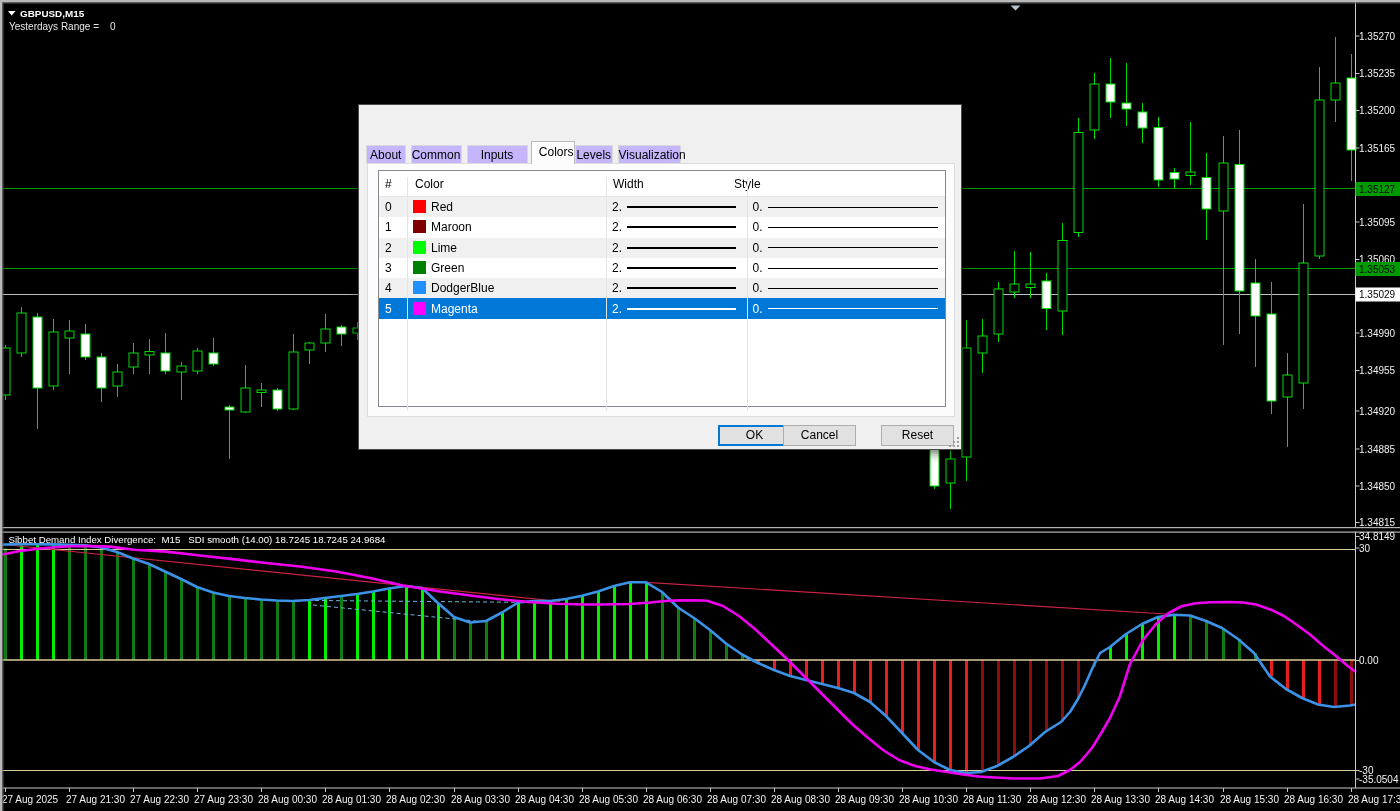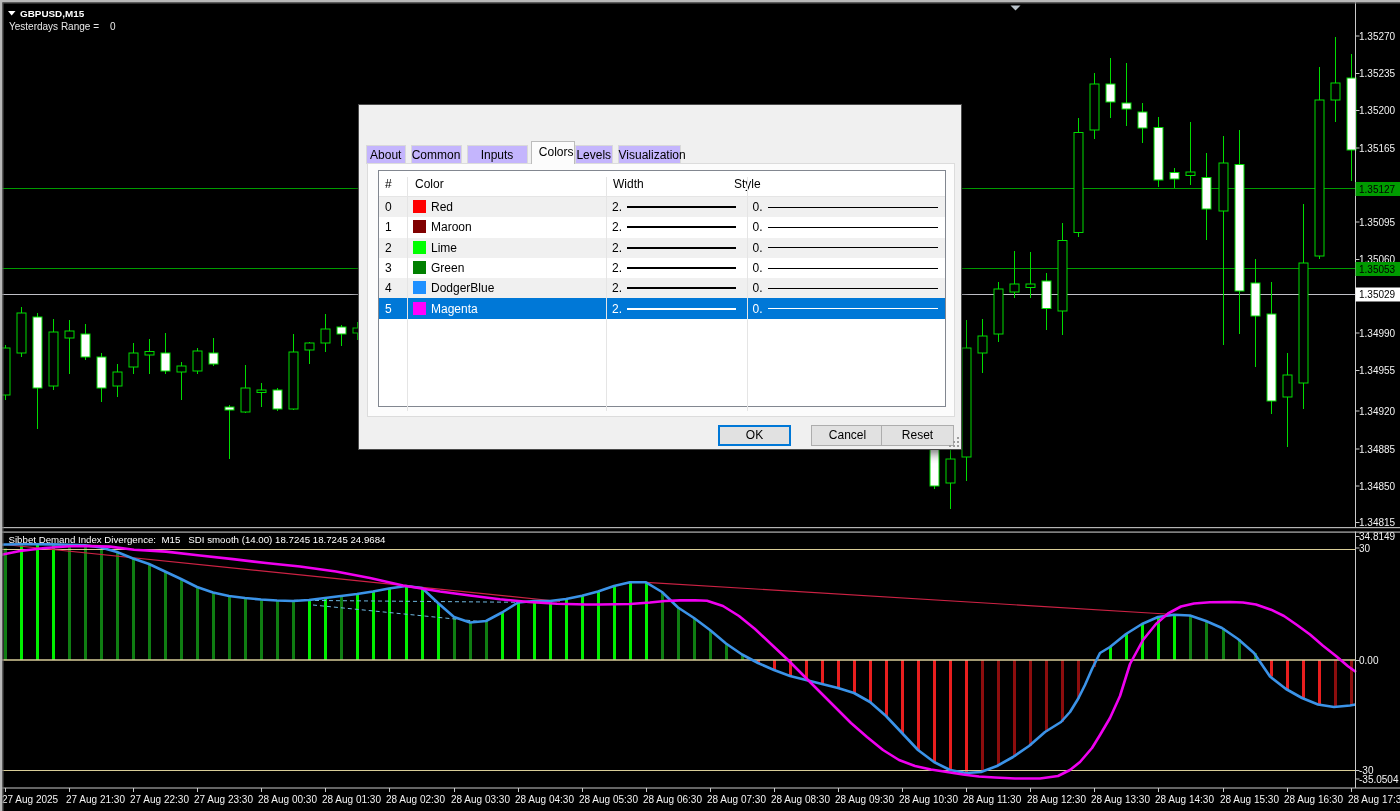--- a/index.html
+++ b/index.html
@@ -28,21 +28,21 @@
 .c0 { width:28px; padding-left:6px; }
 .c1 { width:198px; display:flex; align-items:flex-start; }
 .c2 { width:141.5px; display:flex; align-items:center; padding-left:7px; }
 .c3 { flex:1; display:flex; align-items:center; padding-left:6px; }
 .sw { display:inline-block; width:13px; height:13px; margin:0 5px 0 6px; }
 .wline { display:inline-block; height:2px; width:109px; margin-left:5px; }
 .sline { display:inline-block; height:1px; width:170px; margin-left:5px; }
 .btn { position:absolute; top:320px; width:73px; height:20.5px; background:#e1e1e1;
   border:1px solid #adadad; font-size:12px; text-align:center; line-height:18px; color:#000; }
 #ok { left:359px; border:2px solid #0078d7; line-height:16px; }
-#cancel { left:452px; }
+#cancel { left:424px; }
 #reset { left:522px; }
 #grip { position:absolute; right:2px; bottom:2px; width:10px; height:10px; }
 #grip i { position:absolute; width:2px; height:2px; background:#9d9d9d; }
 </style></head>
 <body>
 <div id="stage">
 <svg width="1400" height="811" viewBox="0 0 1400 811">
 <rect width="1400" height="811" fill="#000000"></rect>
 <line x1="0" y1="188.5" x2="1355.5" y2="188.5" stroke="#009b00" stroke-width="1"></line>
 <line x1="0" y1="268.5" x2="1355.5" y2="268.5" stroke="#009b00" stroke-width="1"></line>

